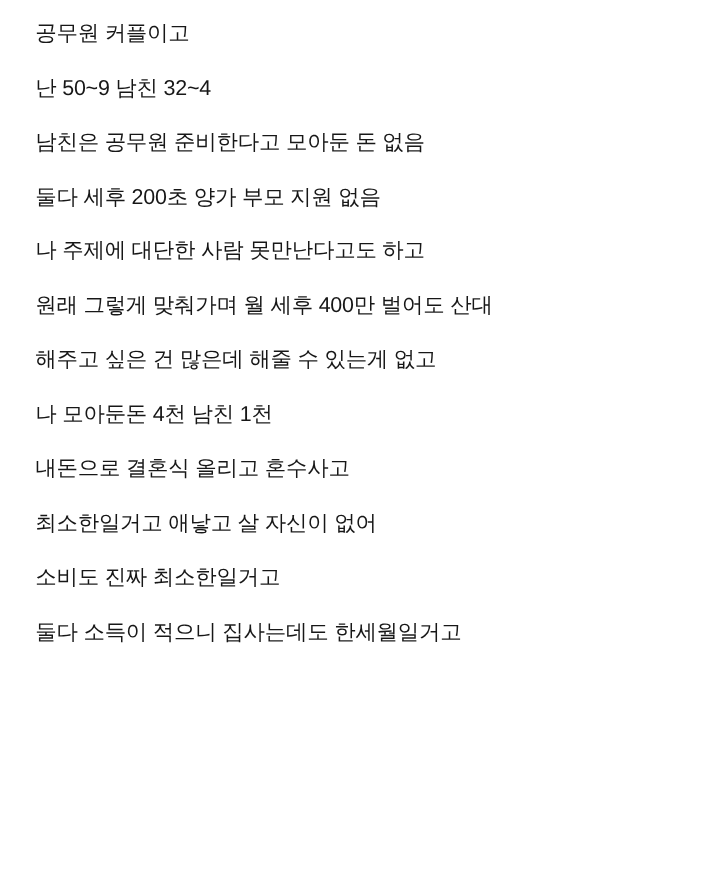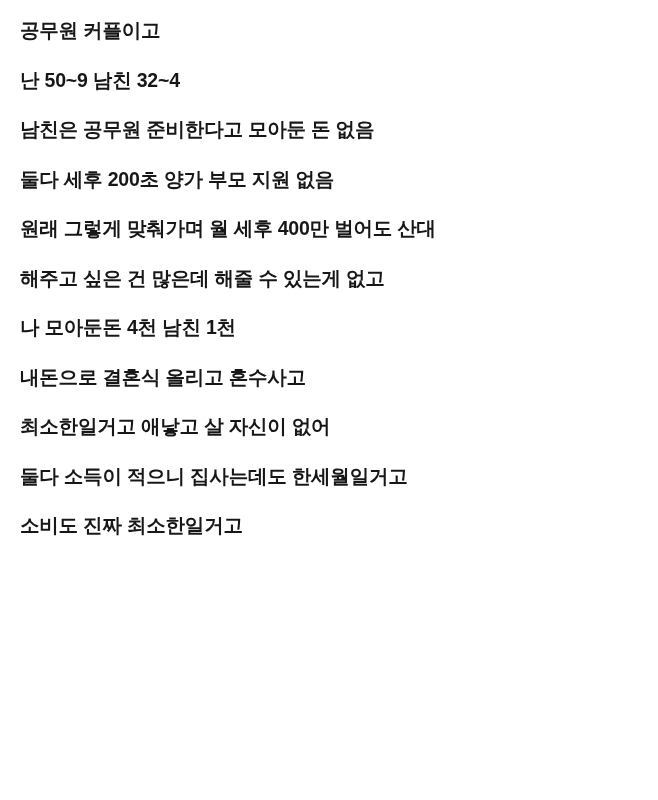--- a/index.html
+++ b/index.html
@@ -24,37 +24,38 @@
   }
   .text-block {
     display: flex;
     flex-direction: column;
     padding-top: 6px;
   }
   .line {
     font-size: 19.5px;
     line-height: 49.5px;
     height: 49.5px;
-    padding-left: 20px;
+    padding-left: 32px;
     white-space: pre;
     letter-spacing: -0.2px;
     color: #171717;
-    font-weight: 700;
+    font-weight: 400;
   }
 </style>
 </head>
 <body>
 
 <div class="page">
   <div class="text-block">
     <div class="line">공무원 커플이고</div>
     <div class="line">난 50~9 남친 32~4</div>
     <div class="line">남친은 공무원 준비한다고 모아둔 돈 없음</div>
     <div class="line">둘다 세후 200초 양가 부모 지원 없음</div>
+    <div class="line">나 주제에 대단한 사람 못만난다고도 하고</div>
     <div class="line">원래 그렇게 맞춰가며 월 세후 400만 벌어도 산대</div>
     <div class="line">해주고 싶은 건 많은데 해줄 수 있는게 없고</div>
     <div class="line">나 모아둔돈 4천 남친 1천</div>
     <div class="line">내돈으로 결혼식 올리고 혼수사고</div>
     <div class="line">최소한일거고 애낳고 살 자신이 없어</div>
+    <div class="line">소비도 진짜 최소한일거고</div>
     <div class="line">둘다 소득이 적으니 집사는데도 한세월일거고</div>
-    <div class="line">소비도 진짜 최소한일거고</div>
   </div>
 </div>
 
 </body></html>

